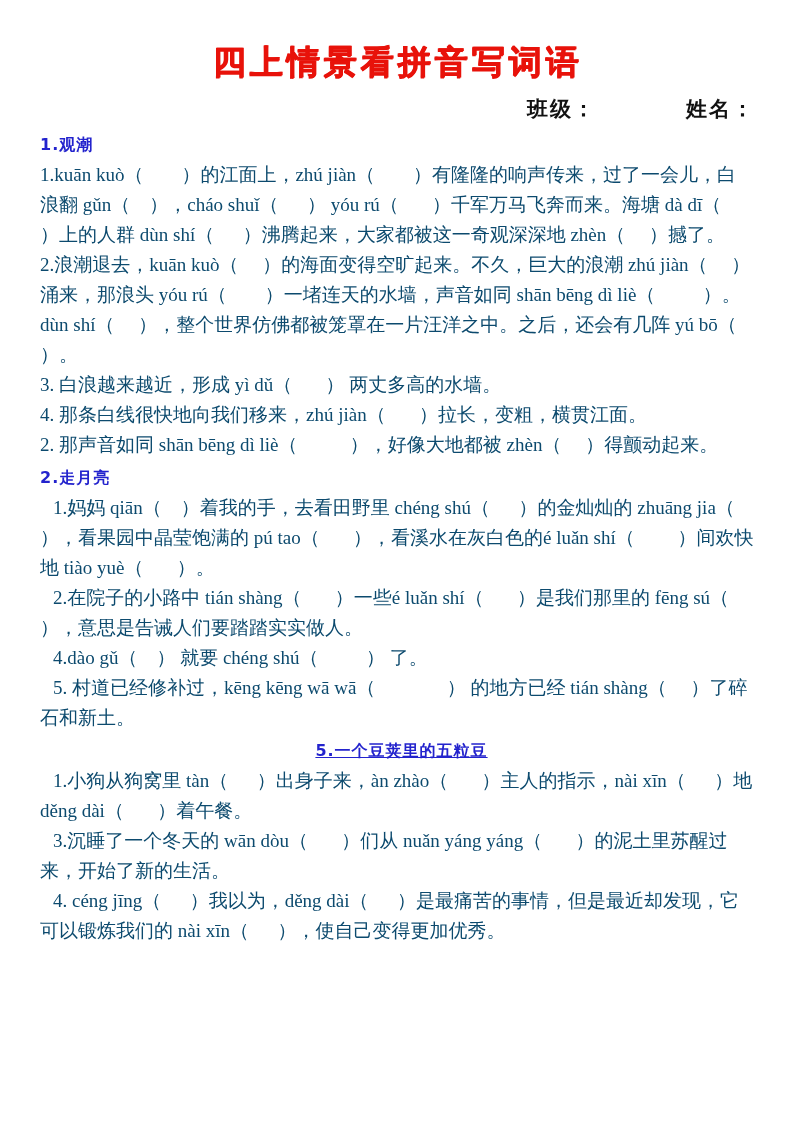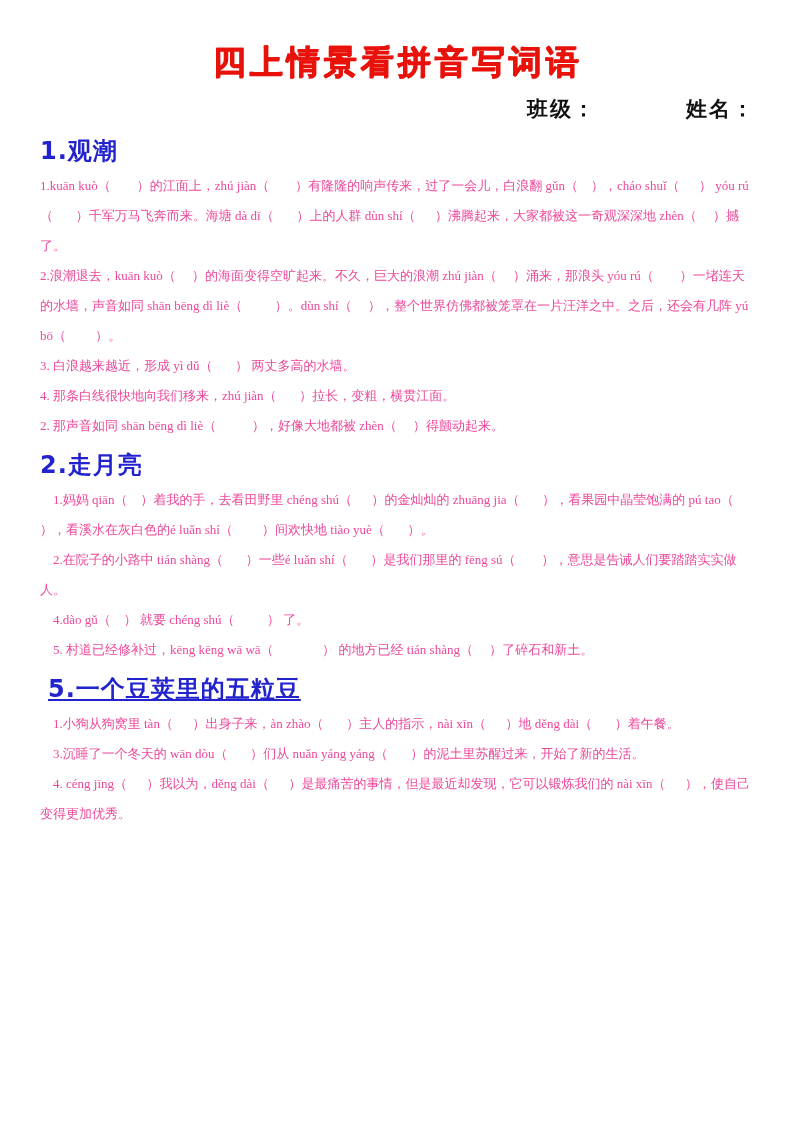--- a/index.html
+++ b/index.html
@@ -30,35 +30,35 @@
     font-weight:900;
     color:#111;
     margin-bottom:12px;
     font-family:"DejaVu Sans","Liberation Sans",sans-serif;
     letter-spacing:2px;
   }
   .subtitle-row .gap{display:inline-block;width:90px;}
   .section{margin:0;}
   .section-heading{
     margin:8px 0 4px 0;
-    font-size:24px;
+    font-size:16px;
     font-weight:bold;
     color:#2323cd;
     font-family:"DejaVu Sans","Liberation Sans",sans-serif;
     letter-spacing:1px;
   }
-  .section-heading.underlined{text-decoration:underline;}
+  .section-heading.underlined{text-decoration:underline;text-align:center;}
   .section-heading.indented{padding-left:8px;}
   .item{
     margin:0;
-    font-size:13px;
+    font-size:19px;
     line-height:30px;
     white-space:pre-wrap;
     word-break:break-word;
-    color:#ec4899;
+    color:#0c4a6e;
   }
   .indent-items .item{text-indent:13px;}
 </style>
 </head>
 <body>
 
 <div class="page">
 
   <h1 class="doc-title">四上情景看拼音写词语</h1>
 

